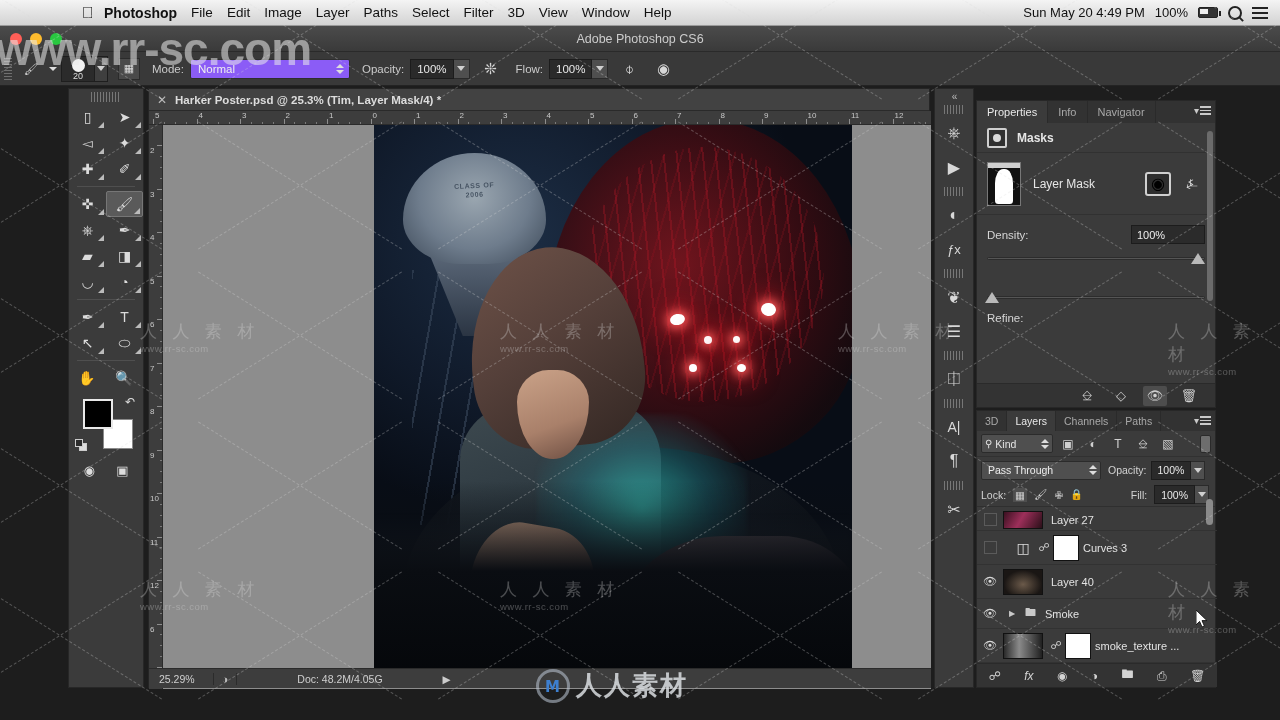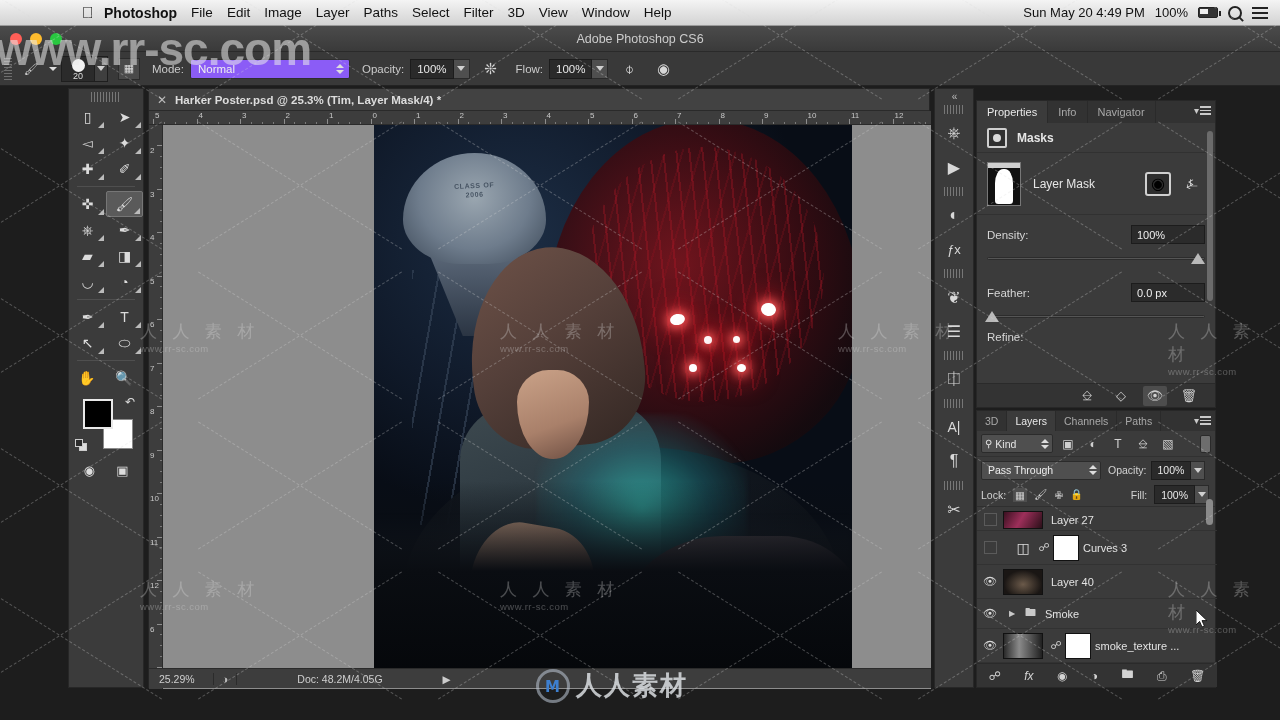--- a/index.html
+++ b/index.html
@@ -675,24 +675,20 @@
         <span>Density:</span>
         <div class="val">100%</div>
       </div>
       <div class="slider">
         <div class="track"></div>
           <div class="knob" style="right:0px"></div>
       </div>
     </div>
 
     <div class="proprow" style="padding-top:16px">
-      <div class="top">
-        <span>Feather:</span>
-        <div class="val">0.0 px</div>
-      </div>
       <div class="slider">
         <div class="track"></div>
           <div class="knob" style="left:-2px"></div>
       </div>
     </div>
 
     <div class="refinelbl">Refine:</div>
 
     <div class="pscroll">
         <i></i>

